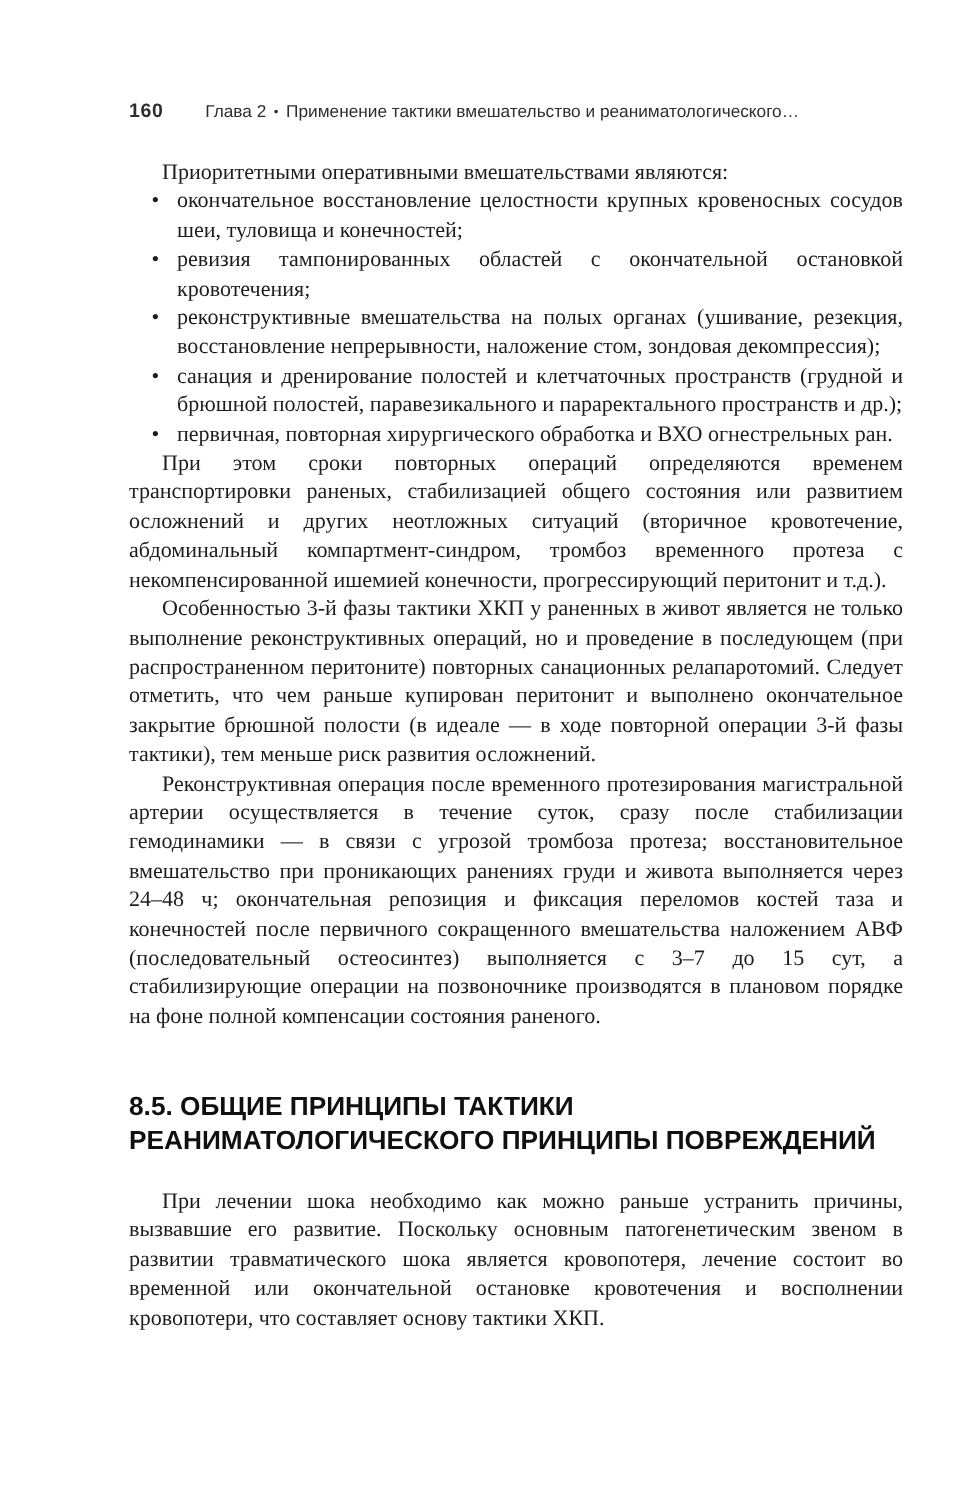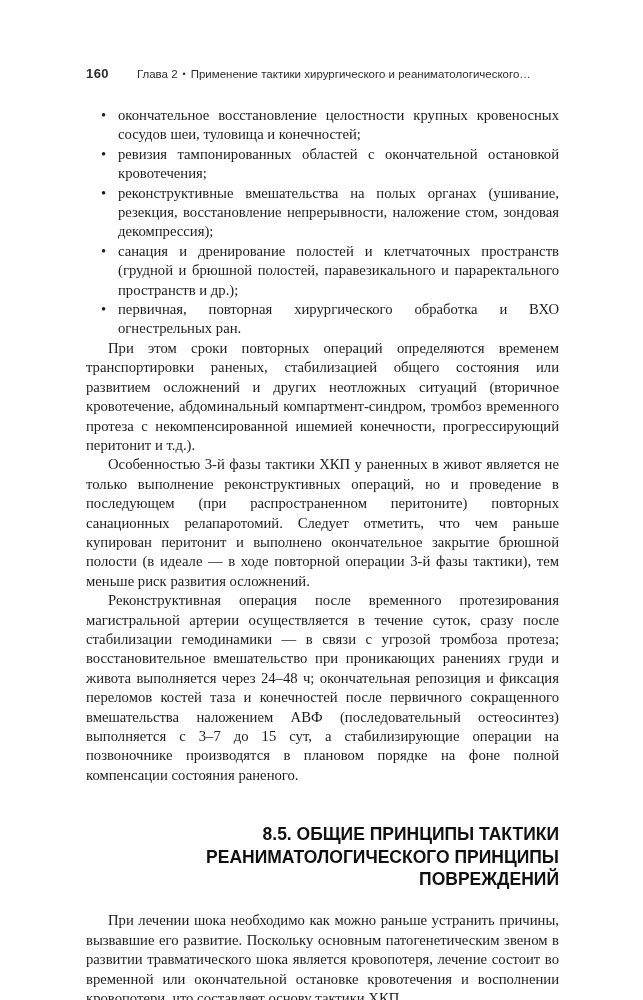--- a/index.html
+++ b/index.html
@@ -5,21 +5,21 @@
   * { margin: 0; padding: 0; box-sizing: border-box; }
   html, body { background: #ffffff; }
   body { font-family: "Liberation Serif", serif; }
 
   .page {
     position: relative;
     width: 643px;
     height: 1000px;
     background: #ffffff;
     color: #1c1c1c;
-    padding: 66px 84px 0 86px;
+    padding: 66px 41px 0 86px;
     overflow: hidden;
   }
 
   .running-head {
     display: flex;
     align-items: baseline;
     font-family: "Liberation Sans", sans-serif;
     font-size: 11.5px;
     color: #2e2e2e;
     margin-bottom: 25px;
@@ -57,40 +57,41 @@
     position: absolute;
     left: 15px;
     top: 0;
   }
 
   .section-heading {
     font-family: "Liberation Sans", sans-serif;
     font-weight: bold;
     font-size: 17.5px;
     line-height: 1.28;
-    text-align: right;
+    text-align: left;
     color: #101010;
     margin: 38px 0 21px 0;
   }
   .section-heading span { display: block; }
 </style>
 </head>
 <body>
 
 <div class="page">
 
   <div class="running-head">
     <span class="page-number">160</span>
     <span class="chapter">Глава 2</span>
     <span class="head-bullet">•</span>
-    <span class="chapter-title">Применение тактики хирургического и реаниматологического…</span>
+    <span class="chapter-title">Применение тактики вмешательство и реаниматологического…</span>
   </div>
 
   <div class="body-text">
 
+    <p class="indent">Приоритетными оперативными вмешательствами являются:</p>
 
     <ul class="bullets">
       <li>
         <span class="marker">•</span>
         <span>окончательное восстановление целостности крупных кровеносных сосудов шеи, туловища и конечностей;</span>
       </li>
       <li>
         <span class="marker">•</span>
         <span>ревизия тампонированных областей с окончательной остановкой кровотечения;</span>
       </li>

